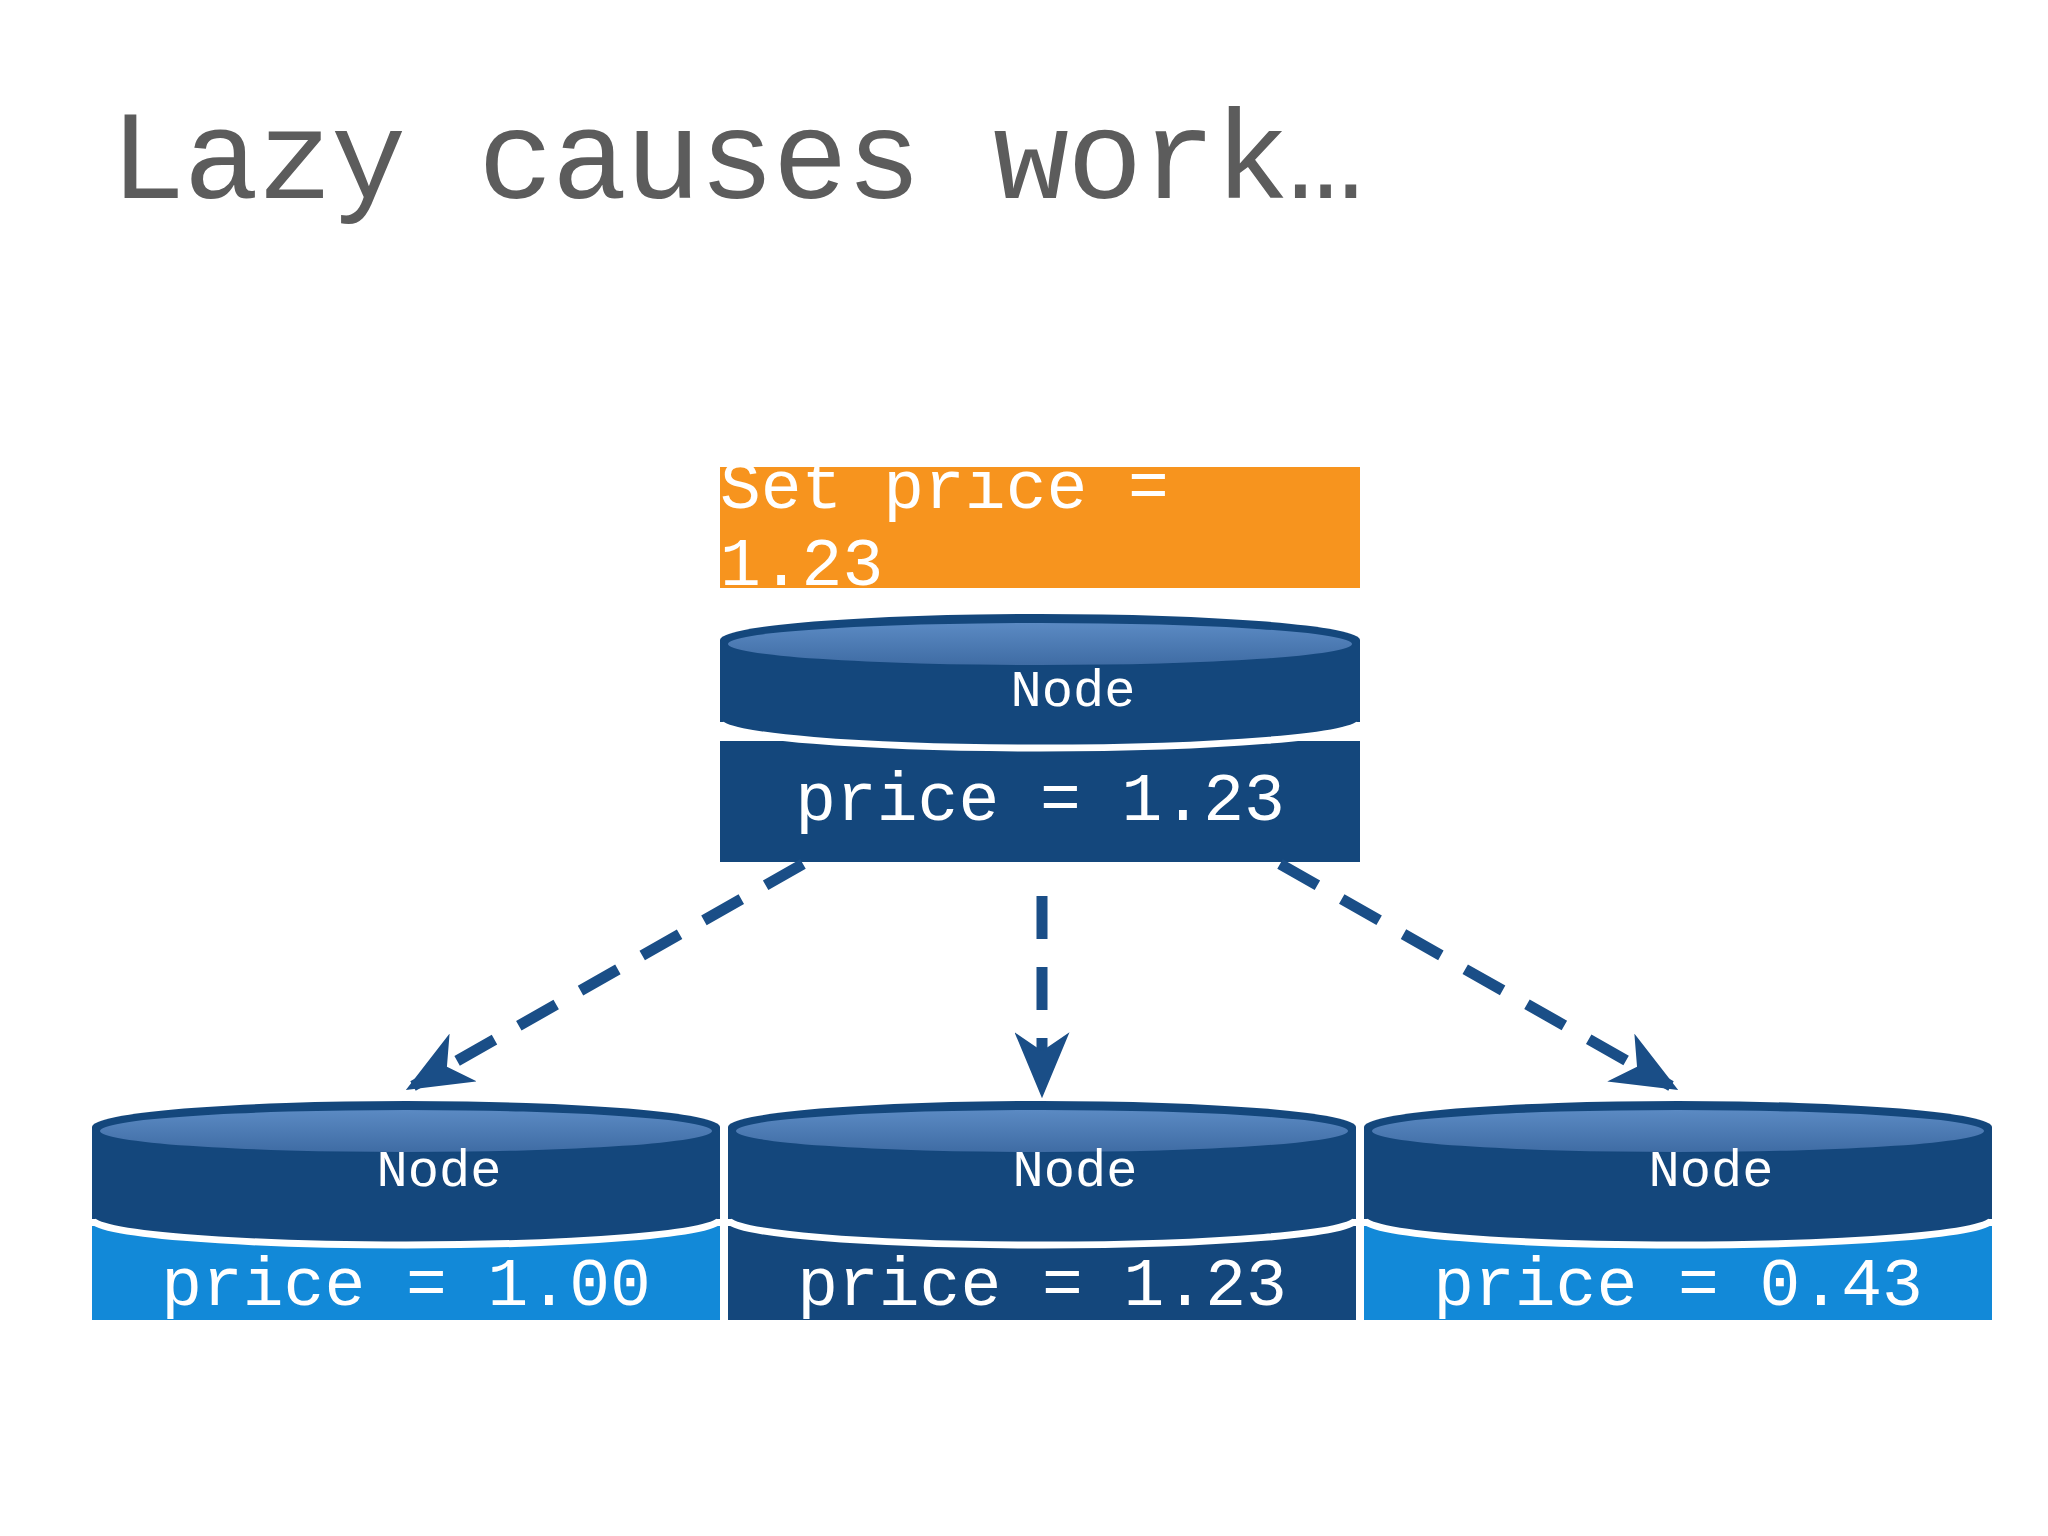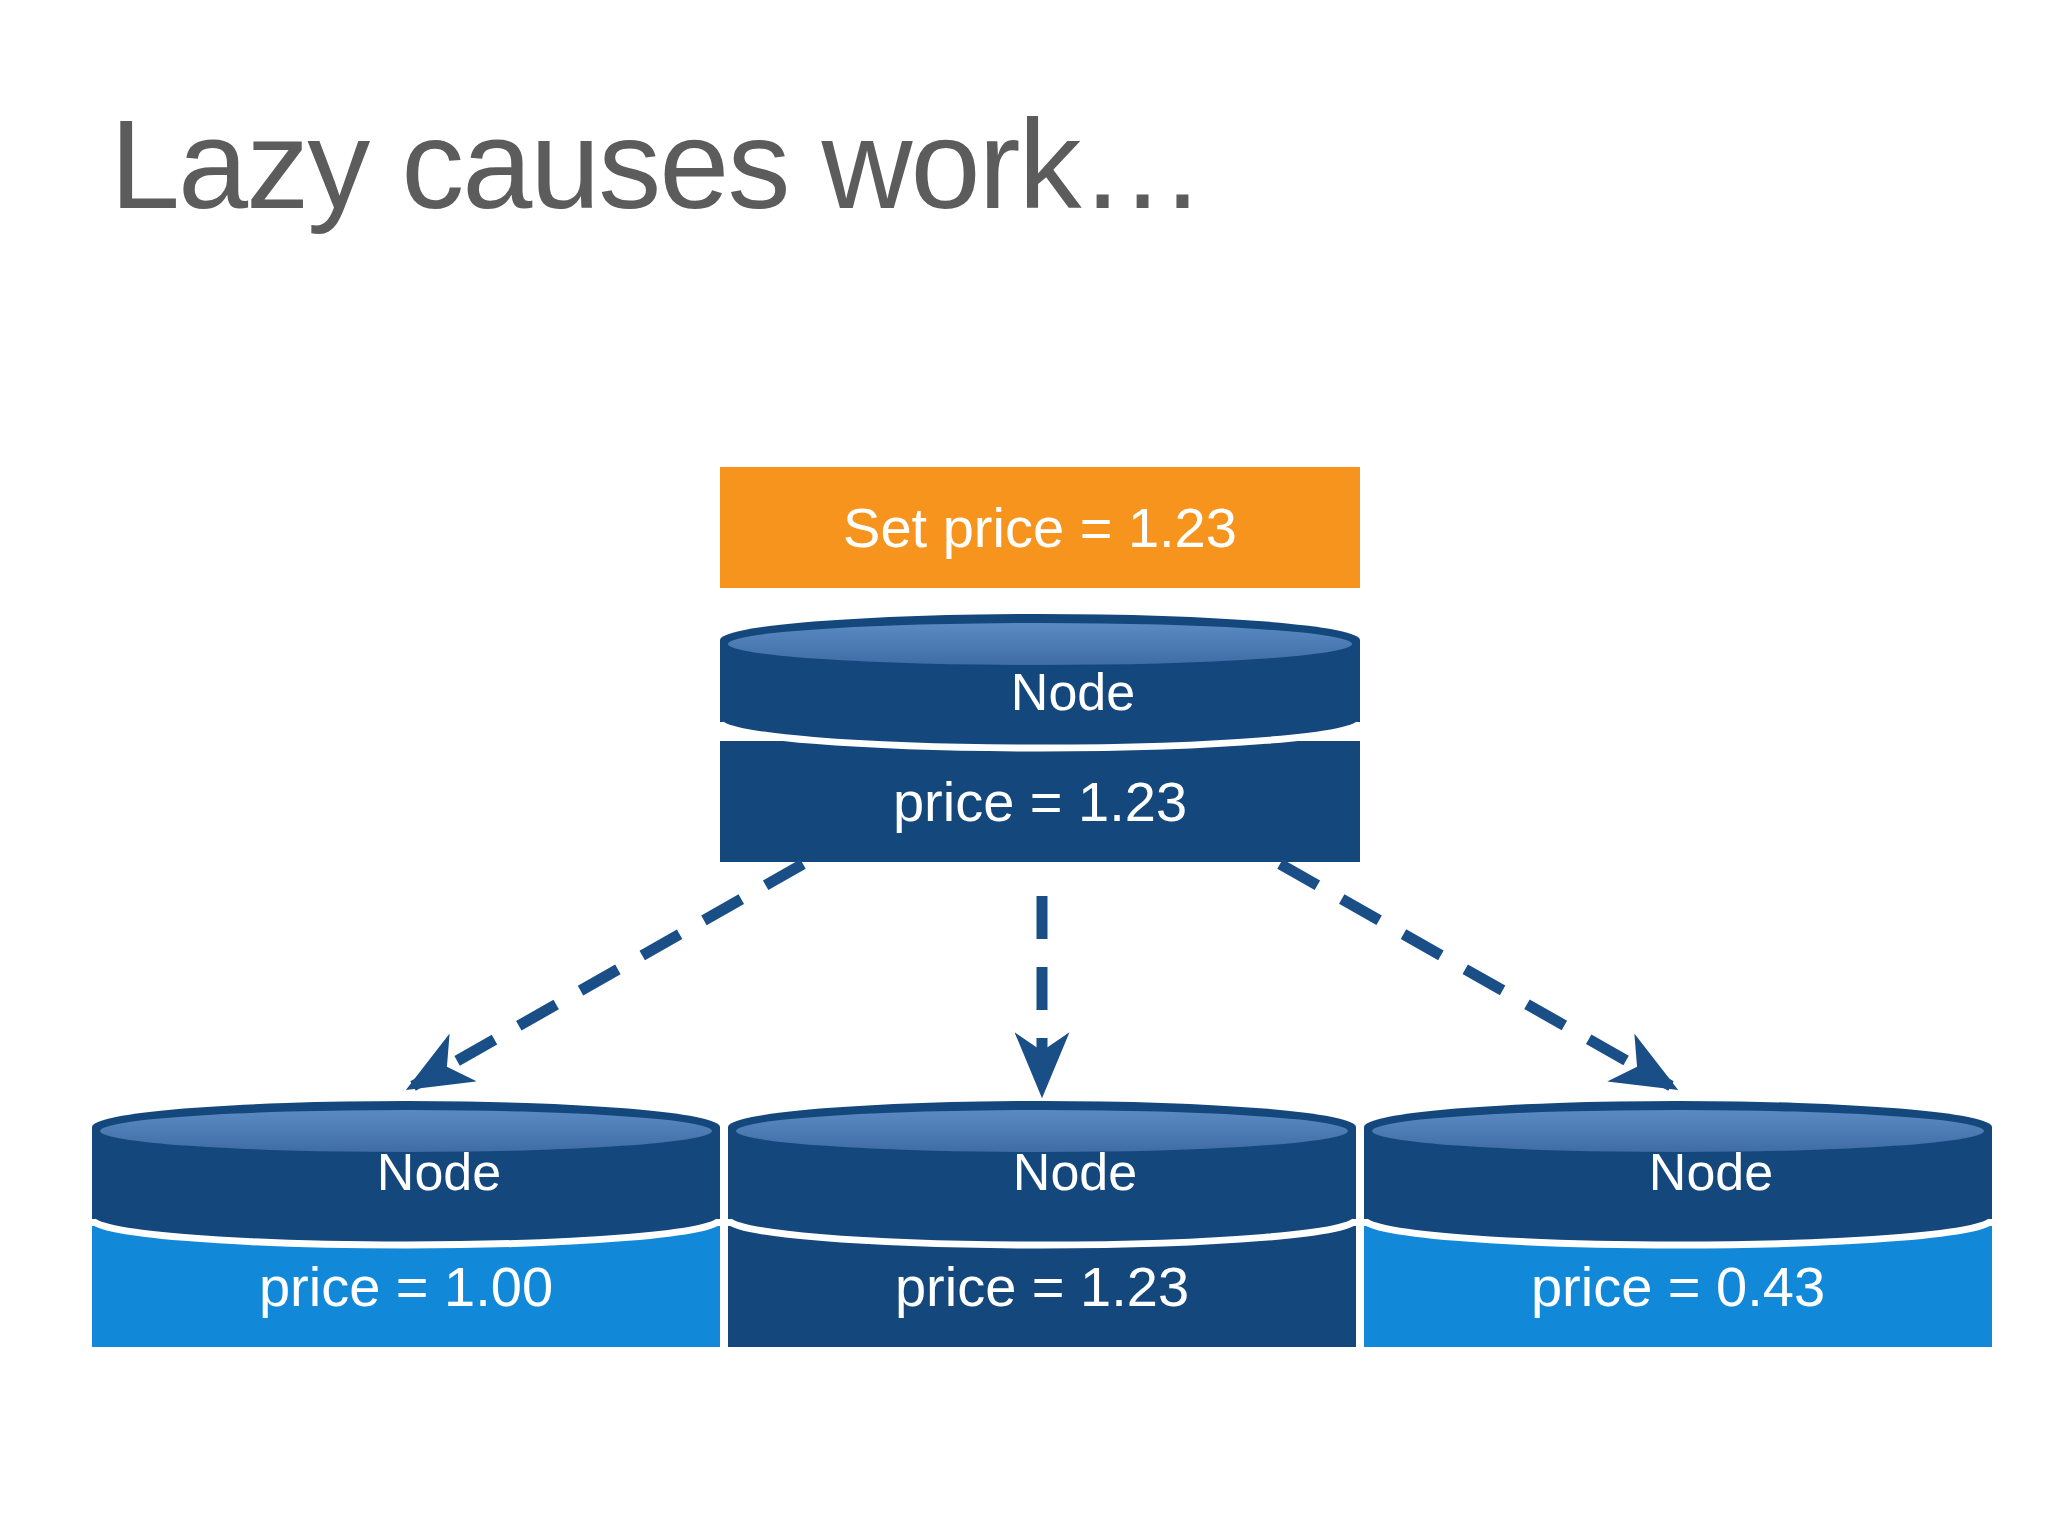--- a/index.html
+++ b/index.html
@@ -1,37 +1,37 @@
 <!DOCTYPE html>
 <html style="--background: #ffffff; --title: #5c5c5c; --accent-orange: #f7941e; --navy: #14477c; --bright-blue: #1289d8; --cyl-top-light: #5b8ac3; --cyl-top-dark: #3f6ca4; --arrow: #1a4e87; --text-on-fill: #ffffff;"><head>
 <meta charset="utf-8">
 <style>
   html,body{margin:0;padding:0;background:#ffffff;}
   .slide{
     position:relative;
-    width:2048px;height:1536px;
+    width:2048px;height:1320px;
     background:var(--background,#ffffff);
     overflow:hidden;
-    font-family:Liberation Sans, sans-serif;
+    font-family:Liberation Mono, monospace;
   }
   .title{
     position:absolute;
     left:110px;top:96px;
     font-size:126px;
     line-height:1.1;
     letter-spacing:-2px;
     color:var(--title,#5c5c5c);
     white-space:nowrap;
   }
   .box{
     position:absolute;
     height:121px;
     display:flex;align-items:center;justify-content:center;
     color:var(--text-on-fill,#ffffff);
-    font-size:56px;
+    font-size:68px;
     z-index:1;
   }
   .box.orange{background:var(--accent-orange,#f7941e);}
   .box.navy{background:var(--navy,#14477c);}
   .box.bright{background:var(--bright-blue,#1289d8);}
   svg.diagram{
     position:absolute;left:0;top:0;z-index:2;
     pointer-events:none;
   }
   .node-label{

